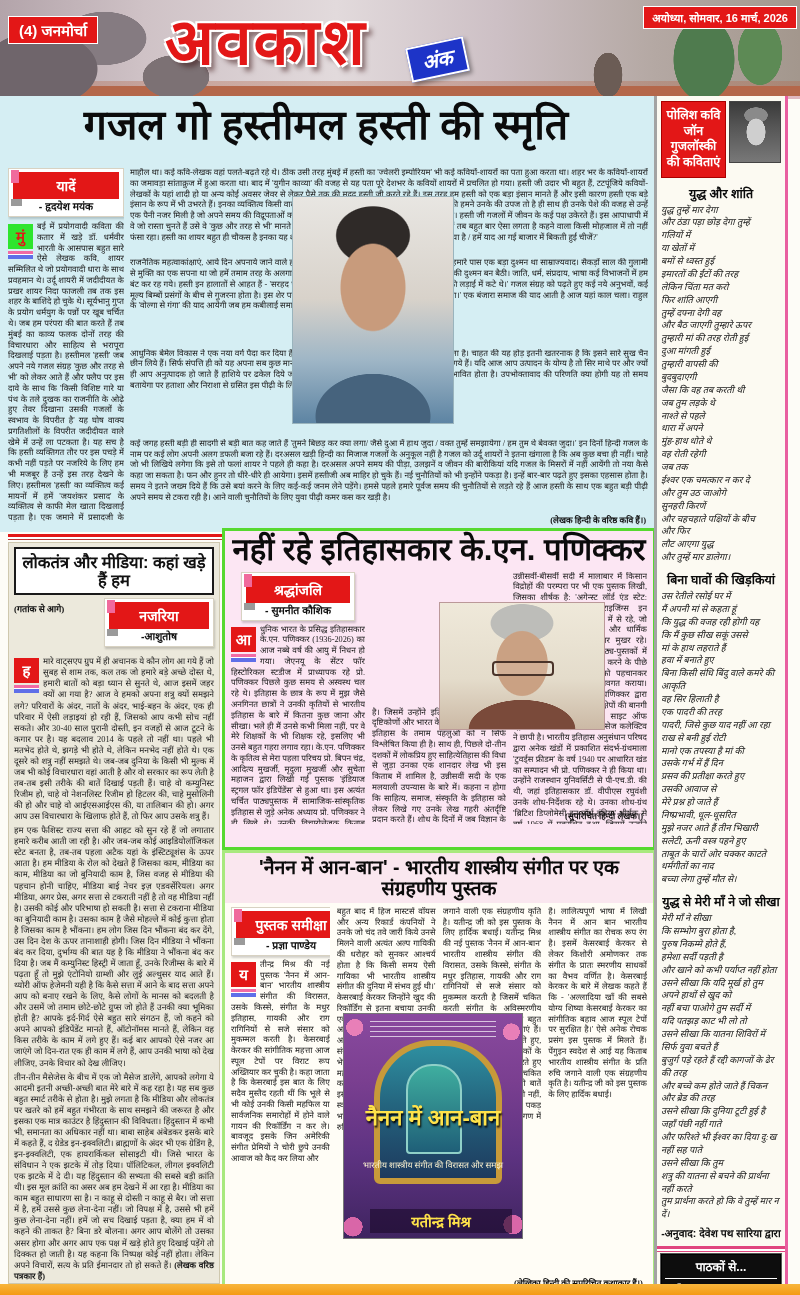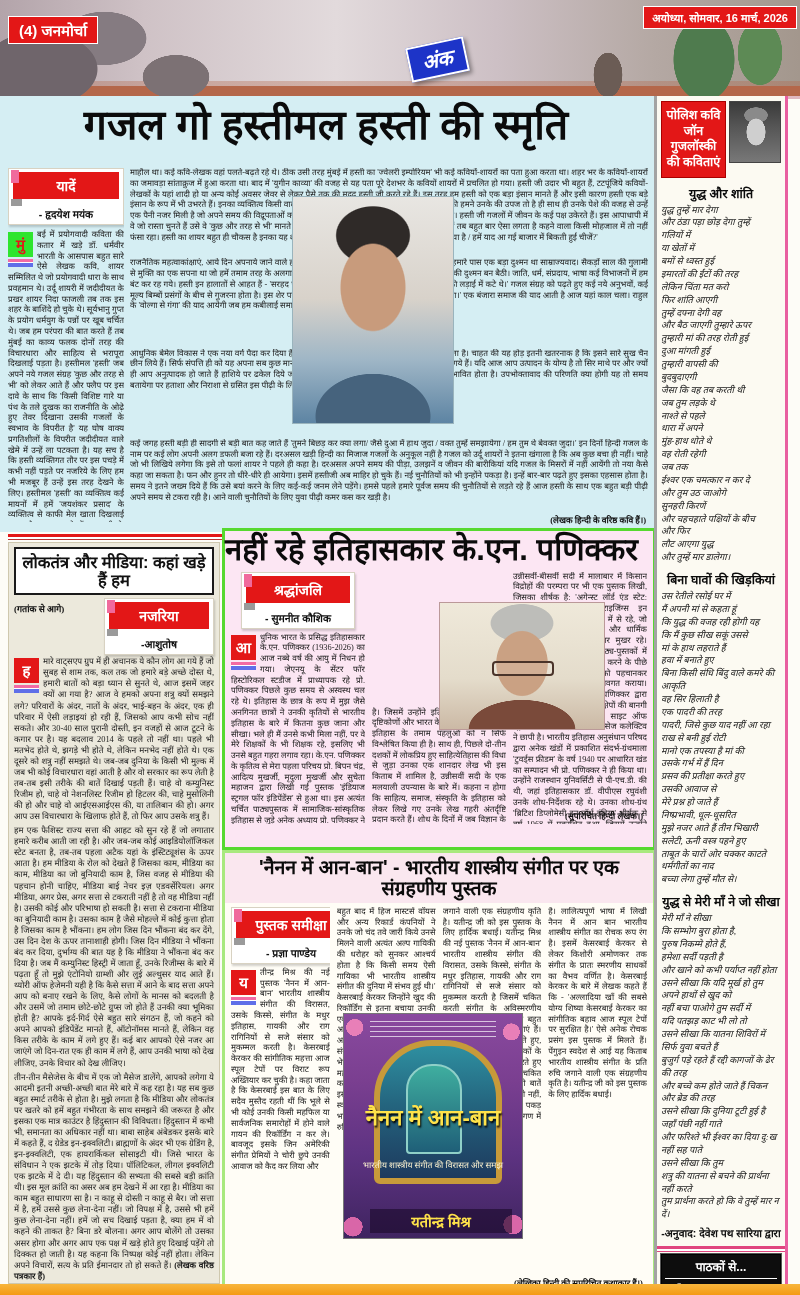--- a/index.html
+++ b/index.html
@@ -28,21 +28,21 @@
   .mast-ank{position:absolute;left:408px;top:42px;transform:rotate(-12deg);background:#1d34c8;color:#fff;
     font-family:"Liberation Sans",sans-serif;font-weight:bold;font-style:italic;font-size:20px;padding:2px 12px;
     border:2px solid #fff;box-shadow:2px 3px 4px rgba(0,0,0,.4);}
 
   
   .panel{background:#fff;border:1px solid #d8d2c2;padding:3px 4px 3px;box-shadow:1px 2px 2px rgba(0,0,0,.18);}
   .redbox{position:relative;background:#e31717;color:#fff;font-family:"Liberation Sans",sans-serif;font-weight:bold;
     text-align:center;padding:4px 2px;font-size:14px;}
   .redbox::before{content:"";position:absolute;left:-2px;top:-2px;width:8px;height:13px;background:#f06a9c;}
   .redbox::after{content:"";position:absolute;left:-2px;bottom:-7px;width:11px;height:7px;background:#9a9a9a;}
-  .byline{font-family:"Liberation Sans",sans-serif;font-weight:bold;text-align:center;font-size:10.5px;padding-top:8px;color:#111;}
+  .byline{font-family:"Liberation Sans",sans-serif;font-weight:bold;text-align:center;font-size:10.5px;padding-top:0;color:#111;}
   .dc{float:left;margin:2px 4px 0 0;width:25px;}
   .dc .b{display:block;width:25px;height:25px;line-height:25px;text-align:center;font-weight:bold;font-size:15px;
     font-family:"Liberation Sans",sans-serif;}
   .dc .bars{display:block;height:8px;margin-top:2px;background:linear-gradient(180deg,#f26ba4 0 42%,#ffffff 42% 56%,#5f6fe8 56% 100%);}
   .dc-green .b{background:#2ee52e;color:#e31717;}
   .dc-red .b{background:#e31717;color:#fff;}
   .smalltext{font-size:8.3px;line-height:1.3;text-align:justify;color:#1c1c1c;}
   .cols{display:flex;gap:7px;}
   .cols > div{flex:1;overflow:hidden;}
   .footerline{font-weight:bold;font-size:8.6px;}
@@ -71,21 +71,21 @@
   .media-headbox{margin:4px 5px 3px;border:2px solid #1a1a1a;background:#fff;padding:4px 2px;text-align:center;
     font-family:"Liberation Sans",sans-serif;font-weight:bold;font-size:16.5px;line-height:1.1;}
   .media-meta{position:relative;margin:0 5px;height:56px;}
   .media-cont{position:absolute;left:0;top:4px;font-weight:bold;font-size:9px;}
   .media-panel{position:absolute;right:0;top:0;width:100px;}
   .media-body{margin:2px 5px 0;font-size:8.45px;line-height:1.31;text-align:justify;color:#1b1b1b;}
   .media-body p{margin:0 0 3px;}
 
   
   .obituary{position:absolute;left:222px;top:528px;width:428px;height:316px;background:#fce6f3;border:3px solid #56d92f;}
-  .obit-headline{font-family:"Liberation Sans",sans-serif;font-weight:bold;font-size:31px;line-height:1.05;
+  .obit-headline{text-align:center;font-family:"Liberation Sans",sans-serif;font-weight:bold;font-size:31px;line-height:1.05;
     padding-top:3px;color:#0b0b0b;}
   .obit-body{position:relative;margin:5px 6px 0;height:252px;}
   .obit-body .cols{height:100%;}
   .obit-panel{width:104px;margin:0 auto 4px;}
   .photo-panikkar{position:absolute;left:208px;top:30px;width:164px;height:126px;border:1px solid #b99;
     background:
      radial-gradient(88px 48px at 50% 100%,#7a4a3a 0 60%,transparent 61%),
      radial-gradient(46px 58px at 50% 48%,#caa183 0 55%,transparent 57%),
      radial-gradient(56px 34px at 50% 16%,#bdbdb9 0 55%,transparent 57%),
      linear-gradient(180deg,#efe9da 0%,#e4dccb 60%,#cbb9a5 100%);}
@@ -146,20 +146,21 @@
 </style>
 </head>
 <body>
 
 <div id="page">
 
   <div class="masthead">
     <div></div>
     <div class="page-tag">(4) जनमोर्चा</div>
     <div class="date-tag">अयोध्या, सोमवार, 16 मार्च, 2026</div>
+    <div class="mast-title">अवकाश</div>
     <div class="mast-ank">अंक</div>
   </div>
 
   <div class="main-article">
     <div class="main-headline">गजल गो हस्तीमल हस्ती की स्मृति</div>
     <div class="ma-left">
       <div class="panel">
         <div class="redbox">यादें</div>
         <div class="byline">- हृदयेश मयंक</div>
       </div>

